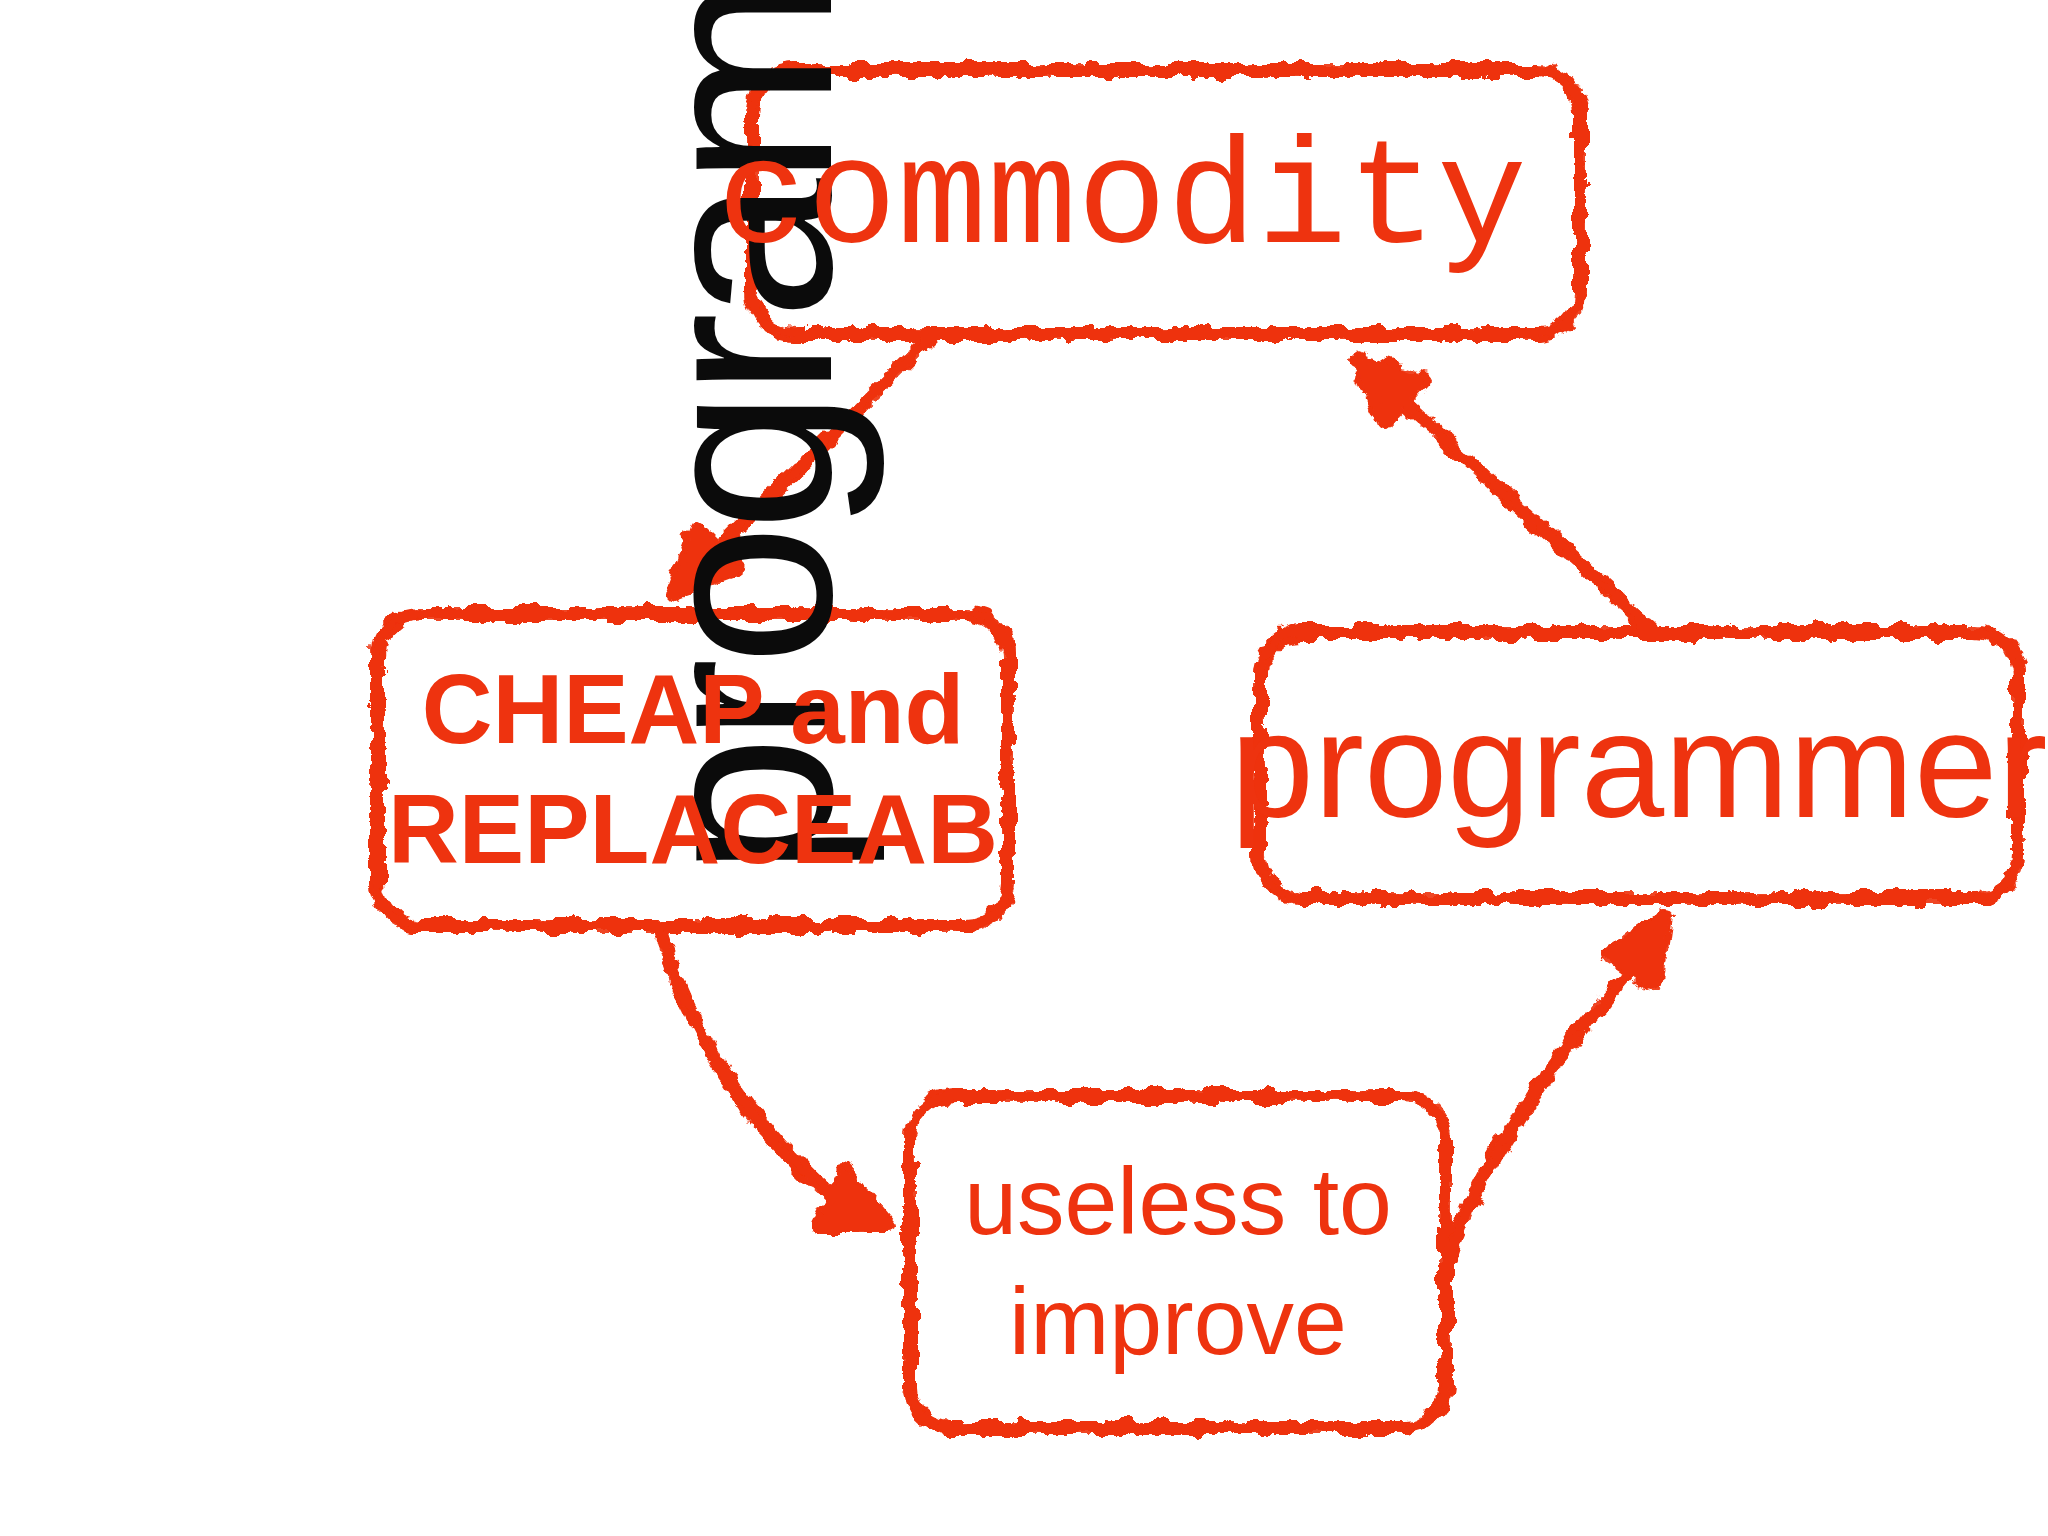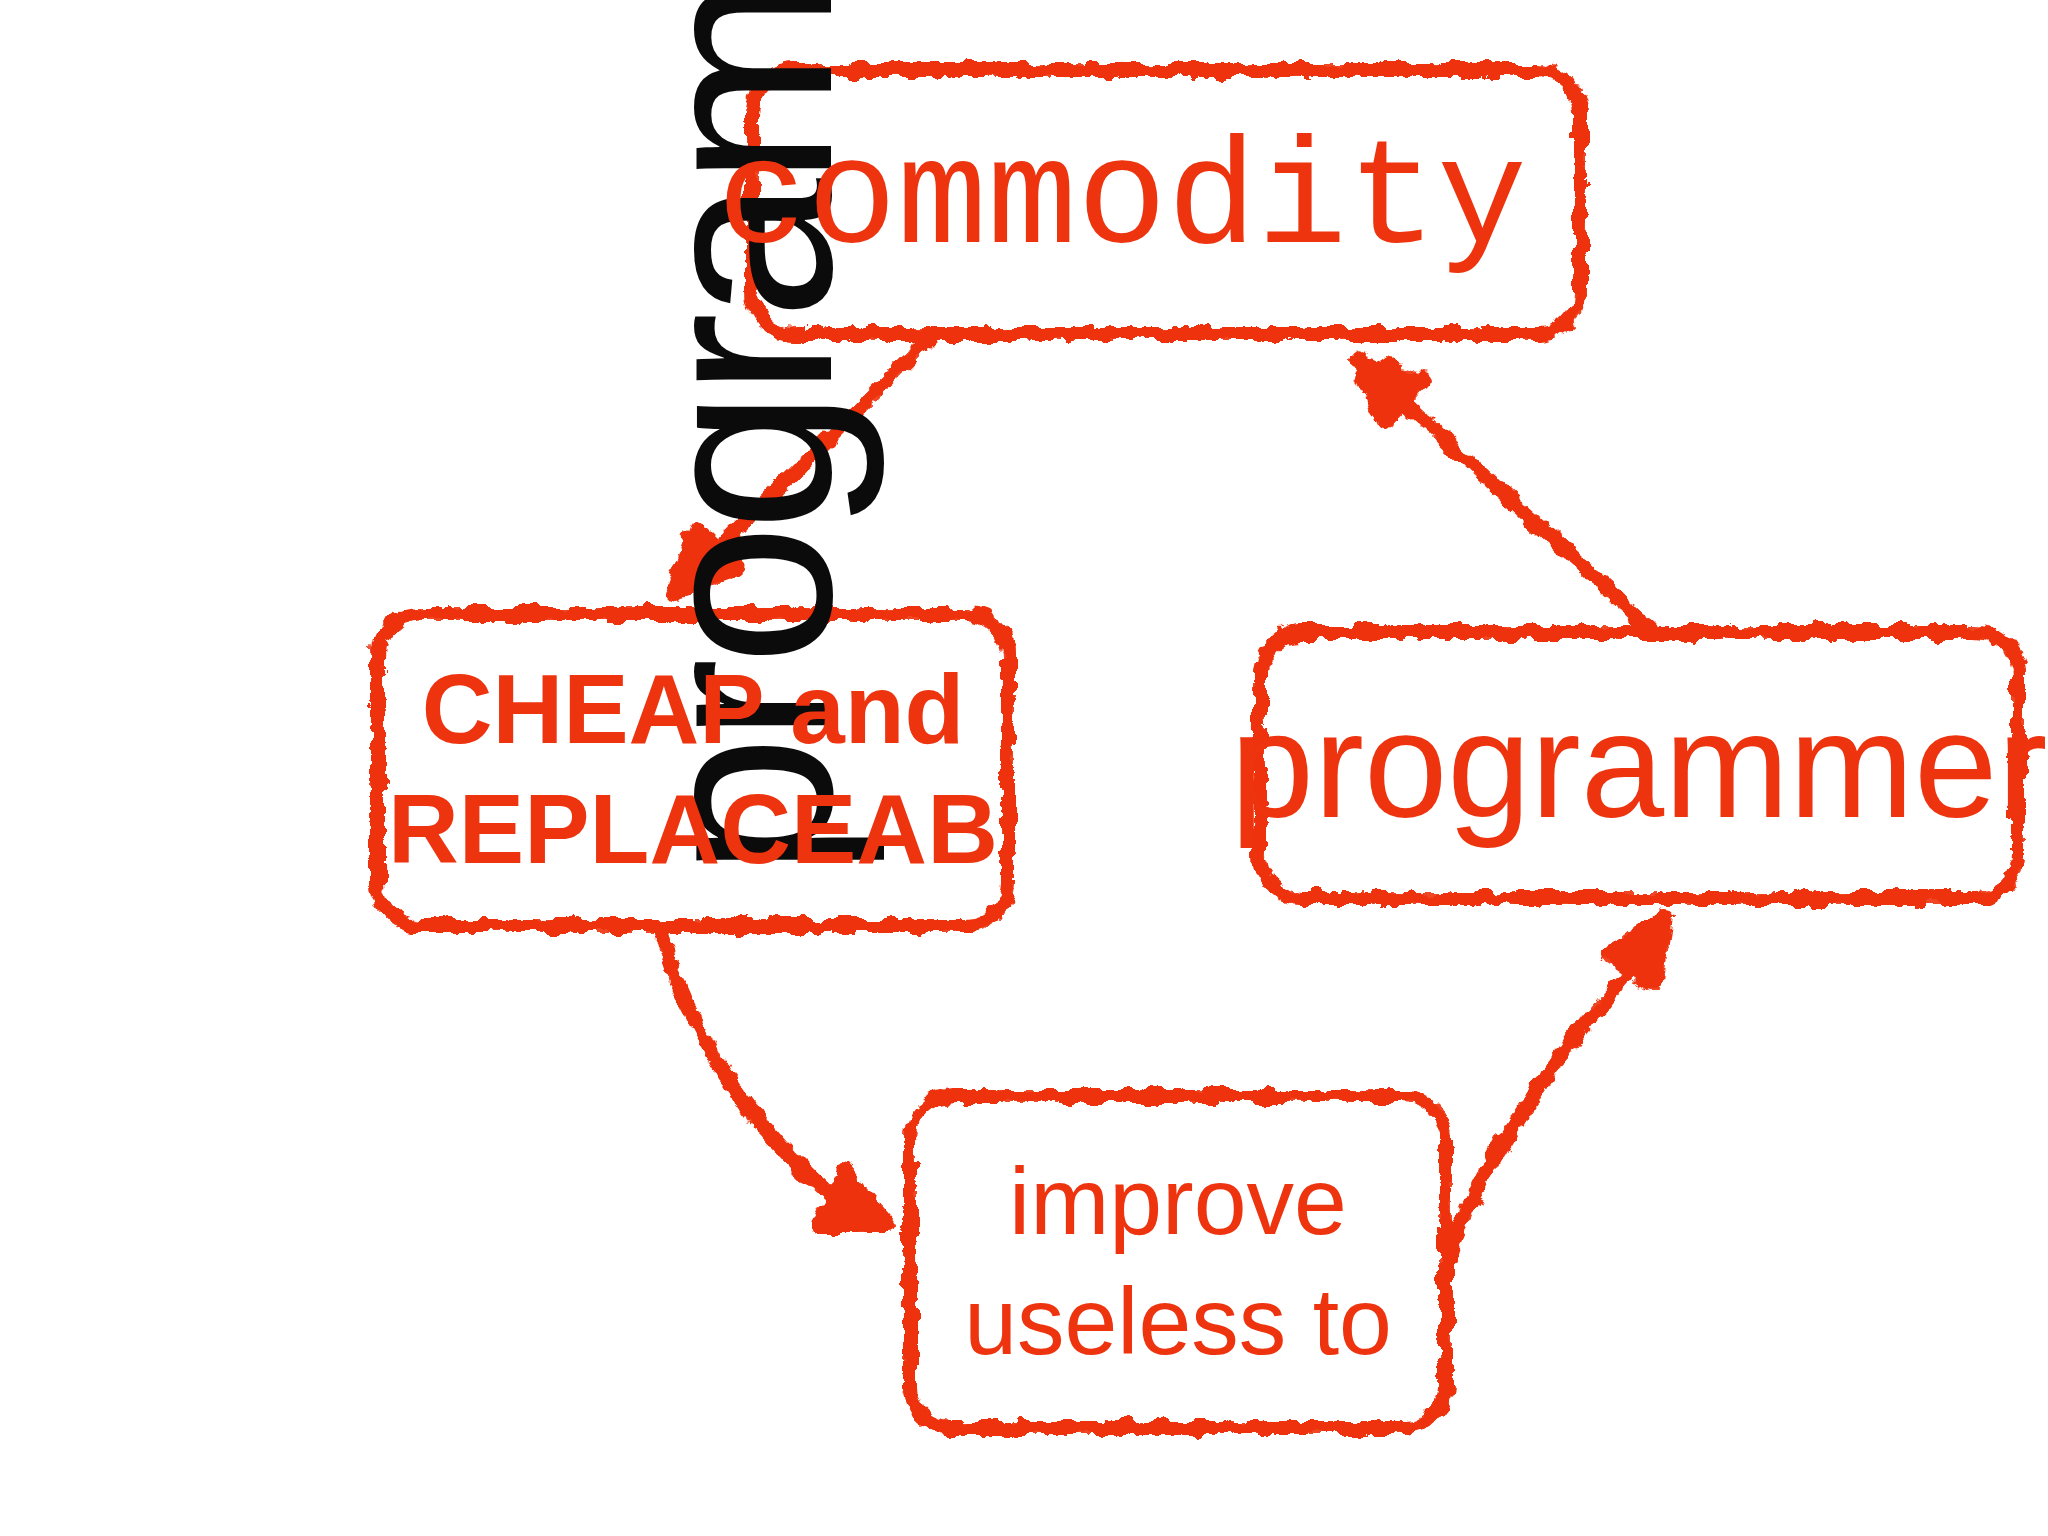--- a/index.html
+++ b/index.html
@@ -127,17 +127,17 @@
   <div class="node-label node-cheap">
     <div class="nline">CHEAP and</div>
     <div class="nline">REPLACEAB</div>
   </div>
 
   <div class="node-label node-mediocrity">
     <div class="nline">programmer</div>
   </div>
 
   <div class="node-label node-useless">
+    <div class="nline">useless to</div>
     <div class="nline">improve</div>
-    <div class="nline">useless to</div>
   </div>
 
 </div>
 
 </body></html>

